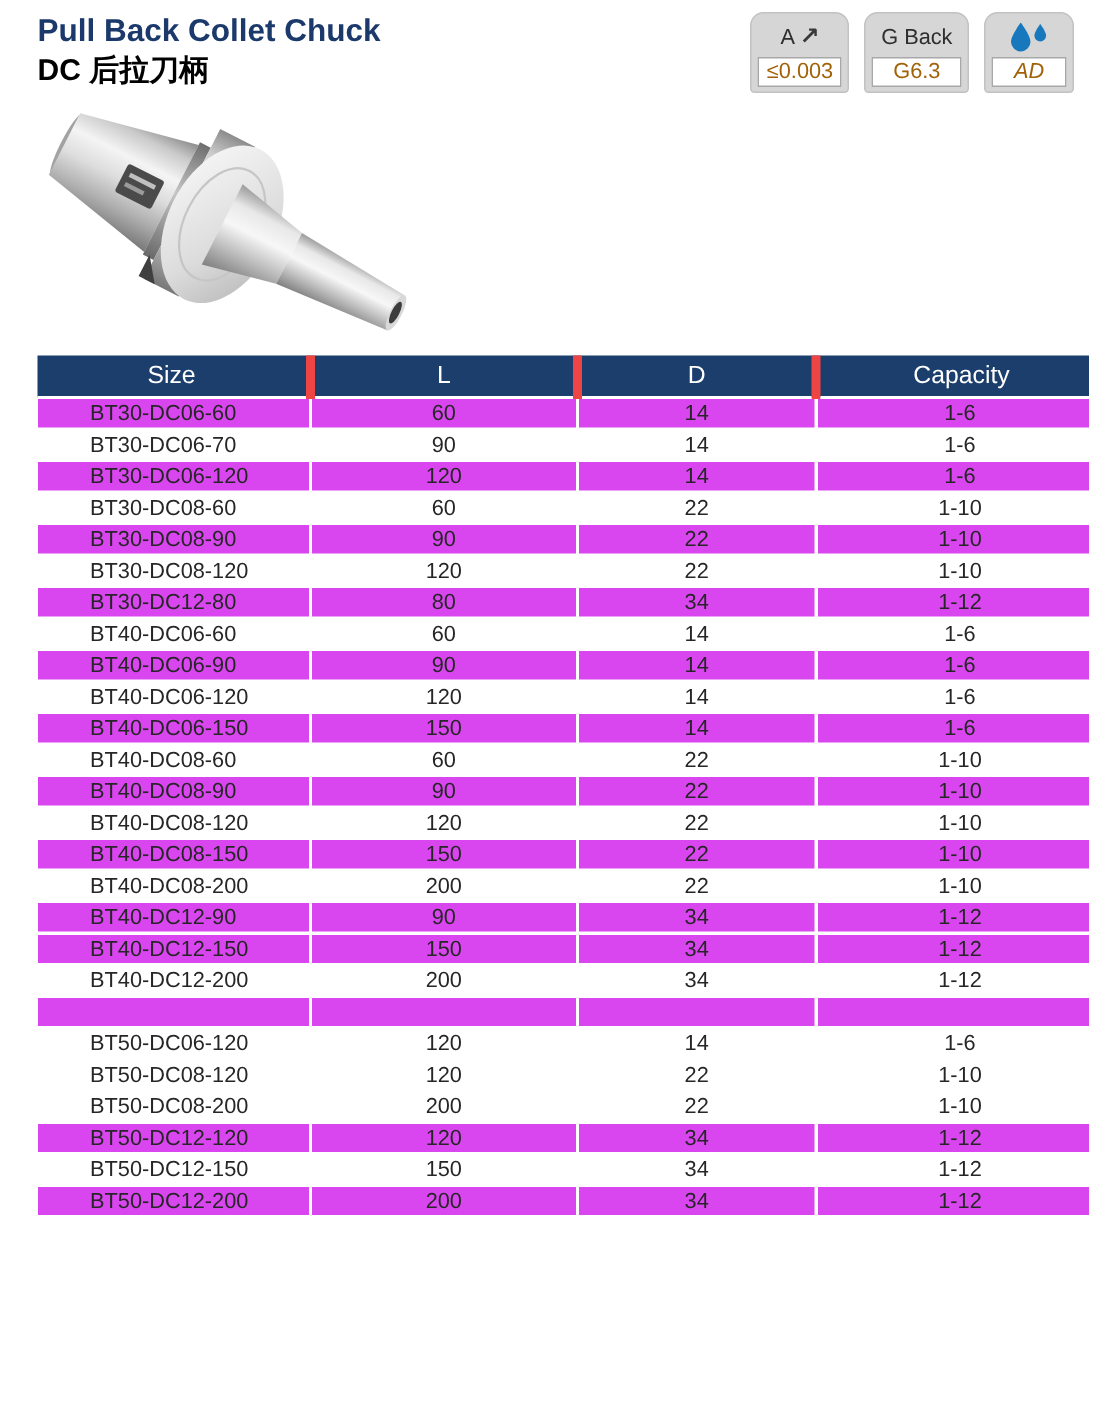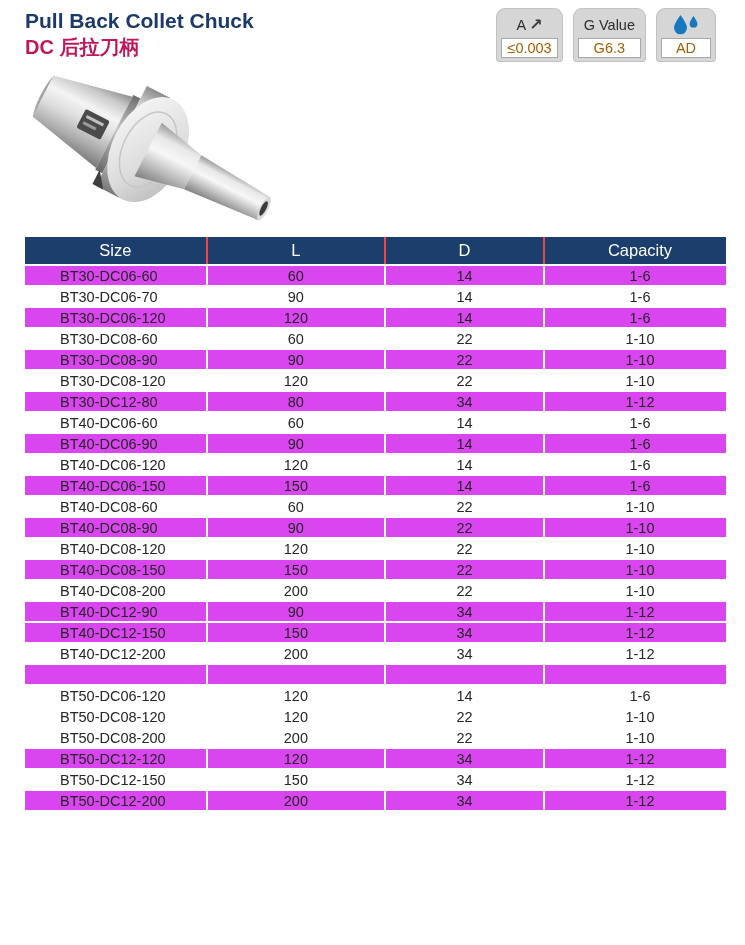--- a/index.html
+++ b/index.html
@@ -3,42 +3,42 @@
 <meta charset="utf-8">
 <style>
   * { margin:0; padding:0; box-sizing:border-box; }
   html,body { background:#fff; }
   body { font-family:"Liberation Sans","DejaVu Sans",sans-serif; }
   .page { position:relative; width:726px; height:945px; background:#fff; overflow:hidden; }
 
   
   .title-block { position:absolute; left:25px; top:8px; }
   .title-main { font-size:21px; font-weight:bold; color:#1b3a6b; line-height:1.25; }
-  .title-sub  { font-size:20px; font-weight:bold; color:#be185d; line-height:1.35; }
+  .title-sub  { font-size:20px; font-weight:bold; color:#000000; line-height:1.35; }
 
   
   .badges { position:absolute; top:8px; right:10px; display:flex; gap:10px; align-items:flex-start; }
   .badge { background:#d6d6d6; border:1px solid #c2c2c2; border-radius:9px 9px 3px 3px; padding:4px 4px 3px; }
   .badge-top { height:23px; display:flex; align-items:center; justify-content:center; gap:3px;
                font-size:14.5px; color:#2e2e2e; margin-bottom:2px; padding:0 6px; }
   .badge-arrow { font-weight:bold; font-size:16px; color:#3a3a3a; line-height:1; }
   .badge-value { background:#fff; border:1px solid #a8a8a8; font-size:14.5px; color:#a16207;
                  text-align:center; padding:1px 5px; min-width:56px; }
-  .badge-narrow .badge-value { min-width:50px; }
+  .badge-narrow .badge-value { min-width:50px;font-style:italic; }
 
   
   .tool-photo { position:absolute; left:15px; top:64px; width:272px; height:168px; }
 
   
   .spec-table-wrap { position:absolute; left:25px; top:237px; width:710px; }
   table.spec { width:100%; border-collapse:collapse; table-layout:fixed; }
   col.c-size { width:25.6%; } col.c-l { width:25.1%; } col.c-d { width:22.4%; } col.c-cap { width:26.9%; }
   .spec th { background:#1b3e6d; color:#fff; font-weight:400; font-size:16.5px;
              height:28px; text-align:center; border-bottom:2px solid #fff; }
-  .spec th:not(:last-child) { border-right:2px solid #ef4444; }
+  .spec th:not(:last-child) { border-right:6px solid #ef4444; }
   .spec td { font-size:14.5px; color:#262626; height:21px; text-align:center;
              border-bottom:2px solid #fff; white-space:nowrap; overflow:hidden; }
   .spec td:not(:last-child) { border-right:2px solid #fff; }
   .spec td.size-cell { text-align:left; padding-left:35px; }
   tr.row-blue td { background:#d946ef;margin-left:21px; }
   tr.row-white td { background:#ffffff; }
 </style>
 </head>
 <body>
 
@@ -52,21 +52,21 @@
   <div class="badges">
     <div class="badge">
       <div class="badge-top">
         <span>A</span>
         <span class="badge-arrow">↗</span>
       </div>
       <div class="badge-value">≤0.003</div>
     </div>
     <div class="badge">
       <div class="badge-top">
-        <span>G Value</span>
+        <span>G Back</span>
       </div>
       <div class="badge-value">G6.3</div>
     </div>
     <div class="badge badge-narrow">
       <div class="badge-top">
         <svg width="27" height="20" viewBox="0 0 27 20" aria-hidden="true">
           <path d="M7.5 0 C7.5 0 1 8.6 1 12.8 A6.5 6.5 0 0 0 14 12.8 C14 8.6 7.5 0 7.5 0 Z" fill="#1778be"></path>
           <path d="M20.5 1 C20.5 1 16.6 6.2 16.6 8.7 A3.9 3.9 0 0 0 24.4 8.7 C24.4 6.2 20.5 1 20.5 1 Z" fill="#1778be"></path>
         </svg>
       </div>

